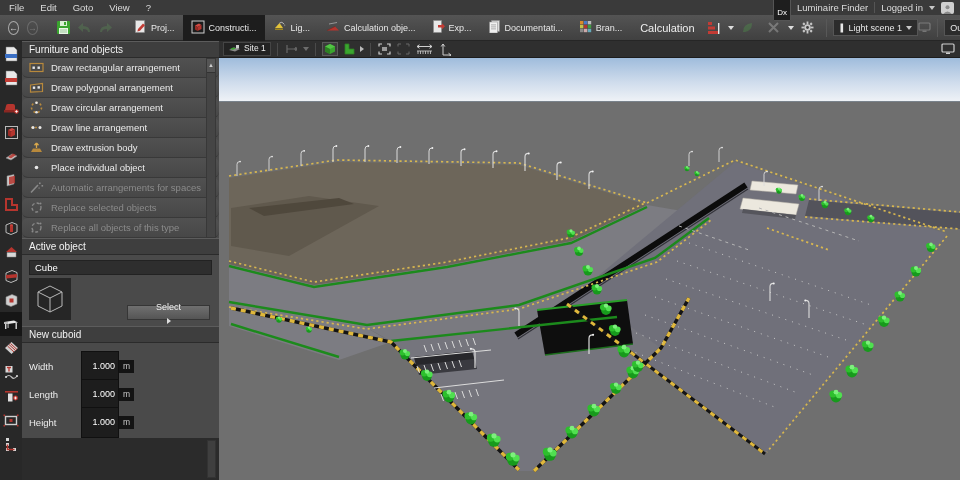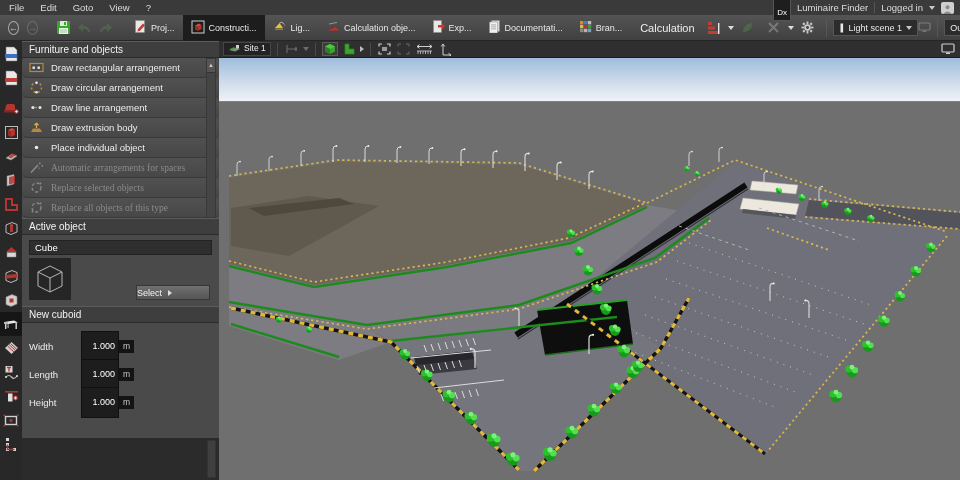--- a/index.html
+++ b/index.html
@@ -52,35 +52,35 @@
 
   
   #panel { width:197px; background:#4a4a4a; position:relative; color:#ececec; overflow:hidden; }
   .p-head { height:17px; background:#3e3e3e; border-top:1px solid #5c5c5c;
     border-bottom:1px solid #2b2b2b; display:flex; align-items:center;
     padding-left:7px; font-size:10px; color:#f2f2f2; }
   .tool-list { position:relative; }
   .tool-row { height:20px; display:flex; align-items:center; gap:7px; padding-left:7px;
     background:linear-gradient(#515151,#474747); border-bottom:1px solid #393939;
     font-size:9.5px;border-radius:6px; }
-  .tool-row.disabled { color:#8b8b8b;font-family:Liberation Serif, serif; }
+  .tool-row.disabled { color:#8b8b8b; }
   .tool-row .ticon { width:15px; height:13px; flex:0 0 15px; }
   .list-scroll { position:absolute; right:3px; top:0; bottom:0; width:10px;
     background:#454545; border:1px solid #383838; }
   .list-scroll .up { position:absolute; top:0; left:0; right:0; height:14px;
     background:#555; border-bottom:1px solid #333; color:#ccc; font-size:6px;
     text-align:center; line-height:13px; }
   .obj-field { margin:5px 7px 3px 7px; background:#2e2e2e; border:1px solid #222;
     height:15px; line-height:13px; padding:0 5px; font-size:9.5px; color:#fff; }
   .preview-row { position:relative; height:46px; margin:2px 7px; }
   .preview-box { position:absolute; left:0; top:0; width:42px; height:42px; background:#262626; }
-  .select-btn { position:absolute; right:2px; bottom:4px; width:74px; height:15px;
+  .select-btn { position:absolute; right:2px; bottom:4px; width:83px; height:15px;
     background:linear-gradient(#707070,#555); border:1px solid #363636;
-    display:flex; align-items:center; gap:6px;
-    font-size:9px; color:#f0f0f0; }
+    display:flex; align-items:center; justify-content:center; gap:6px;
+    font-size:9px; color:#f0f0f0;flex-direction:column; }
   .select-btn .arr { width:0; height:0; border-top:3px solid transparent;
     border-bottom:3px solid transparent; border-left:4px solid #ddd; }
   .nc-row { display:flex; align-items:center; height:16px; padding-left:7px; font-size:9.5px;margin-top:12px; }
   .nc-label { width:52px; }
   .nc-input { width:38px; height:31px; background:#1d1d1d; border:1px solid #101010;
     color:#fff; font-size:9px; text-align:right; padding-right:3px;
     font-family:"Liberation Sans",sans-serif; }
   .nc-unit { width:15px; height:13px; background:#141414; color:#c8c8c8;
     display:flex; align-items:center; justify-content:center; font-size:8.5px; }
   #panel-bottom { position:absolute; left:0; right:0; bottom:0; top:397px; background:#2b2b2b; }
@@ -417,20 +417,28 @@
       <div class="p-head">Furniture and objects</div>
 
       <div class="tool-list">
         <div class="tool-row">
           <svg class="ticon" viewBox="0 0 15 13">
               <rect x="1" y="2.5" width="13" height="8" fill="#4a4a4a" stroke="#b8893c" stroke-width="1.2"></rect>
               <rect x="3.5" y="5.5" width="2.4" height="2.4" fill="#e8e8e8"></rect>
               <rect x="8.5" y="5.5" width="2.4" height="2.4" fill="#e8e8e8"></rect>
             </svg>
           <span>Draw rectangular arrangement</span>
+        </div>
+        <div class="tool-row">
+          <svg class="ticon" viewBox="0 0 15 13">
+              <path d="M1.5,4 L13.5,2.5 L13.5,10.5 L1.5,11 Z" fill="#4a4a4a" stroke="#b8893c" stroke-width="1.2"></path>
+              <rect x="3.8" y="5.5" width="2.4" height="2.4" fill="#e8e8e8"></rect>
+              <rect x="8.5" y="5.2" width="2.4" height="2.4" fill="#e8e8e8"></rect>
+            </svg>
+          <span>Draw polygonal arrangement</span>
         </div>
         <div class="tool-row">
           <svg class="ticon" viewBox="0 0 15 13">
               <circle cx="7.5" cy="6.5" r="5" fill="none" stroke="#b8893c" stroke-width="1.6" stroke-dasharray="2 2.4"></circle>
               <circle cx="7.5" cy="1.8" r="1.3" fill="#e8e8e8"></circle>
               <circle cx="7.5" cy="11.2" r="1.3" fill="#e8e8e8"></circle>
             </svg>
           <span>Draw circular arrangement</span>
         </div>
         <div class="tool-row">

